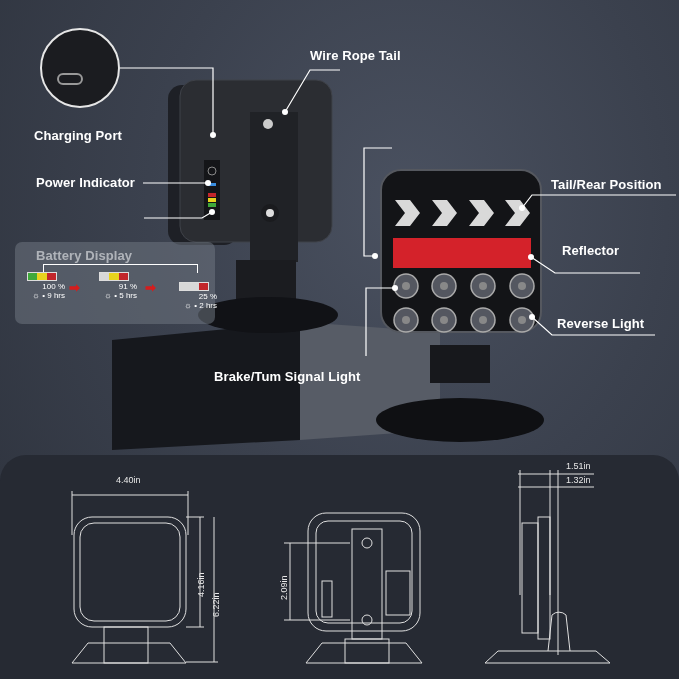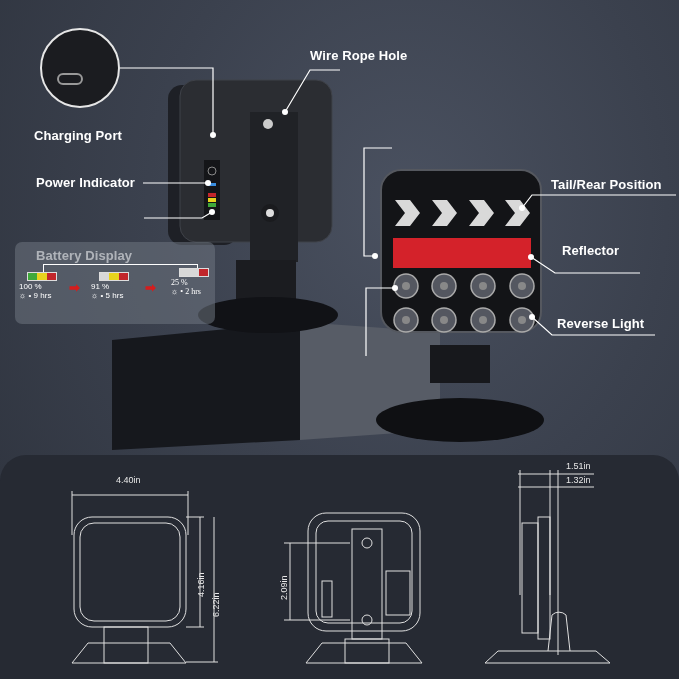--- a/index.html
+++ b/index.html
@@ -4,21 +4,21 @@
 <style>
   html,body{margin:0;padding:0;}
   body{width:679px;height:679px;overflow:hidden;background:#3a404c;font-family:"Liberation Sans",sans-serif;}
   .stage{position:relative;width:679px;height:679px;
     background:radial-gradient(ellipse at 60% 30%,#4a5160 0%,#3b414e 45%,#2c313b 100%);}
   .lbl{position:absolute;color:#fff;font-weight:bold;font-size:13px;white-space:nowrap;letter-spacing:0.1px;}
   .abs{position:absolute;}
   svg{position:absolute;left:0;top:0;}
   .bs-panel{position:absolute;left:15px;top:242px;width:200px;height:82px;background:rgba(110,116,128,0.55);border-radius:7px;}
   .bs-title{position:absolute;left:0;right:0;top:6px;text-align:center;color:#fff;font-weight:bold;font-size:11px;}
-  .bs-item{position:absolute;width:46px;text-align:left;}
+  .bs-item{position:absolute;width:46px;text-align:right;}
   .bs-bar{width:28px;height:7px;margin:0 auto;border:1px solid #ddd;display:flex;background:#ddd;}
   .bs-bar span{flex:1;}
   .bs-pct{color:#fff;font-size:8px;margin-top:1px;}
   .bs-hrs{color:#fff;font-size:8px;margin-top:0;}
   .bs-arrow{position:absolute;color:#d51d1d;font-size:13px;font-weight:bold;}
   .dim-panel{position:absolute;left:0;top:455px;width:679px;height:224px;background:#262a33;border-radius:26px 26px 0 0;}
   .dim{position:absolute;color:#e8e8e8;font-size:9px;}
   .dim.v{transform:rotate(-90deg);transform-origin:left top;}
 </style>
 </head>
@@ -99,26 +99,27 @@
       <circle cx="212" cy="212" r="3"></circle>
         <circle cx="375" cy="256" r="3"></circle>
         <circle cx="522" cy="208" r="3"></circle>
       <circle cx="531" cy="257" r="3"></circle>
         <circle cx="532" cy="317" r="3"></circle>
         <circle cx="395" cy="288" r="3"></circle>
     </g>
   </svg>
 
   <div class="lbl" style="left:34px;top:128px;text-align:right;">Charging Port</div>
-  <div class="lbl" style="left:310px;top:48px;">Wire Rope Hole</div>
+  <div class="lbl" style="left:310px;top:48px;">Wire Rope Tail</div>
   <div class="lbl" style="left:36px;top:175px;">Power Indicator</div>
   <div class="lbl" style="left:36px;top:210px;margin-top:38px;">Battery Display</div>
   <div class="lbl" style="left:551px;top:177px;">Tail/Rear Position</div>
   <div class="lbl" style="left:562px;top:243px;">Reflector</div>
   <div class="lbl" style="left:557px;top:316px;">Reverse Light</div>
+  <div class="lbl" style="left:214px;top:369px;">Brake/Tum Signal Light</div>
 
   <div class="bs-panel">
     <div class="abs" style="left:28px;top:22px;width:153px;height:8px;border:1px solid #fff;border-bottom:none;"></div>
 
     <div class="bs-item" style="left:4px;top:30px;">
       <div class="bs-bar">
         <span style="background:#3fa83a"></span>
           <span style="background:#e8d31e"></span>
           <span style="background:#c2262b"></span>
       </div>
@@ -131,21 +132,21 @@
       <div class="bs-bar">
         <span style="background:#d8d8d8"></span>
           <span style="background:#e8d31e"></span>
           <span style="background:#c2262b"></span>
       </div>
       <div class="bs-pct">91 %</div>
       <div class="bs-hrs"><span>☼</span> <span>•  5 hrs</span></div>
     </div>
     <div class="bs-arrow" style="left:130px;top:38px;">➡</div>
 
-    <div class="bs-item" style="left:156px;top:26px;font-family:Liberation Serif, serif;">
+    <div class="bs-item" style="left:156px;top:40px;">
       <div class="bs-bar">
         <span style="background:#d8d8d8"></span>
           <span style="background:#d8d8d8"></span>
           <span style="background:#c2262b"></span>
       </div>
       <div class="bs-pct">25 %</div>
       <div class="bs-hrs"><span>☼</span> <span>• 2 hrs</span></div>
     </div>
   </div>
 

